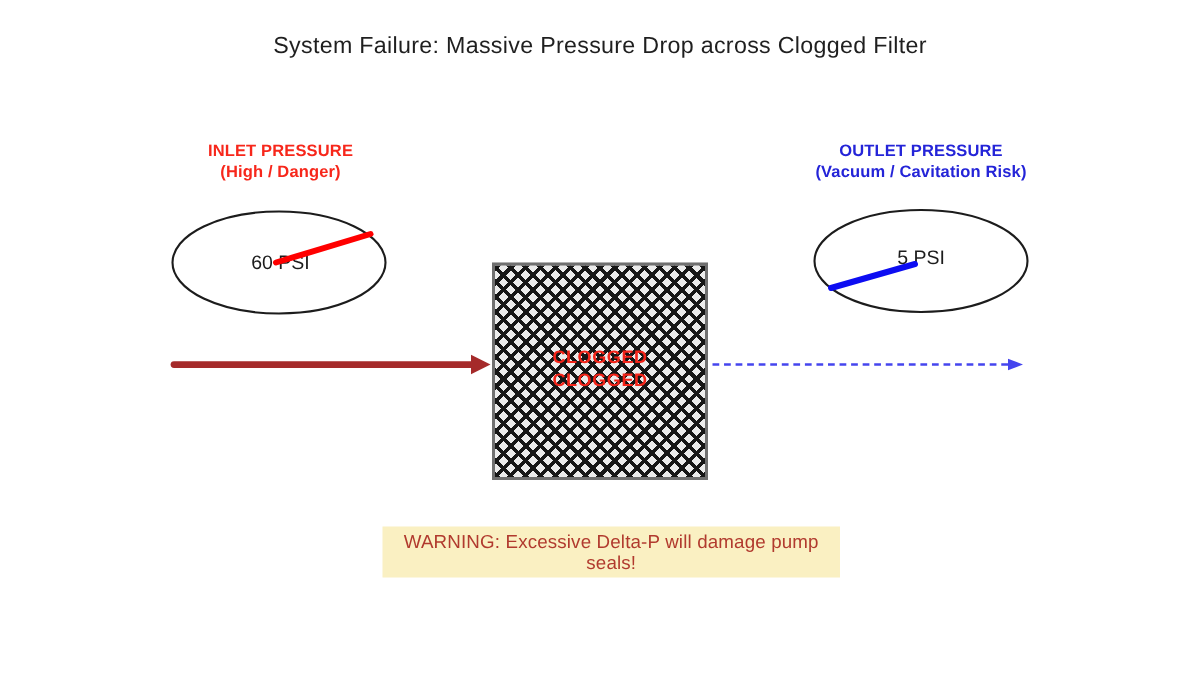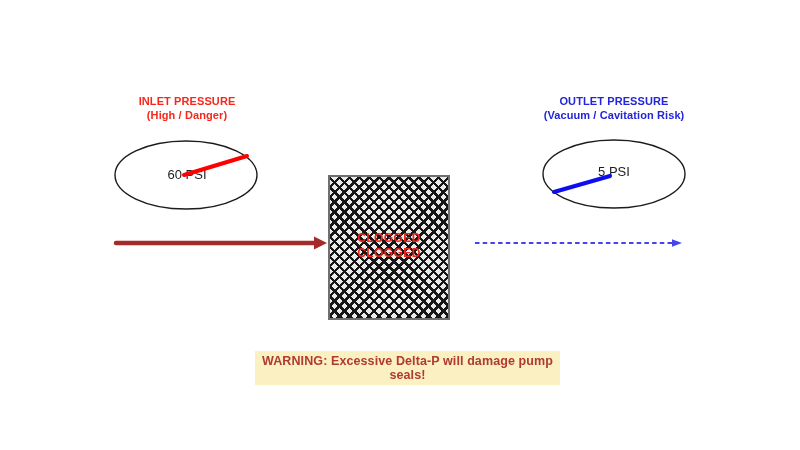--- a/index.html
+++ b/index.html
@@ -23,21 +23,21 @@
     letter-spacing:.1px;
   }
   .gauge-label.inlet{left:77px;top:95px;color:#f7271b;}
   .gauge-label.outlet{left:504px;top:95px;color:#2424d8;}
   .gauge-label span{display:block;}
   svg.diagram{
     position:absolute;left:0;top:0;
     pointer-events:none;
   }
   .filter-box{
-    position:absolute;left:328px;top:175px;width:122px;height:145px;
+    position:absolute;left:328px;top:175px;width:144px;height:145px;
     box-sizing:border-box;
     border:2px solid #6f6f6f;
     background:
       repeating-linear-gradient(45deg,#161616 0 2.4px,transparent 2.4px 7px),
       repeating-linear-gradient(-45deg,#161616 0 2.4px,transparent 2.4px 7px),
       #ebebeb;
     display:flex;align-items:center;justify-content:center;
   }
   .filter-text{
     text-align:center;
@@ -46,32 +46,33 @@
     margin-top:-4px;
   }
   .filter-text span{display:block;}
   .warning-box{
     position:absolute;left:255px;top:351px;width:305px;height:34px;
     background:#faf0c2;
     display:flex;align-items:center;justify-content:center;
     text-align:center;
   }
   .warning-text{
-    font-size:12.5px;font-weight:700;color:#b13a2e;letter-spacing:.1px;
+    font-size:12.5px;font-weight:400;color:#b13a2e;letter-spacing:.1px;
   }
   .gauge-value{
     font-family:"Liberation Sans", sans-serif;
     font-size:13px;fill:#1c1c1c;
   }
 </style>
 </head>
 <body>
 
 <div class="canvas">
 
+  <div class="title">System Failure: Massive Pressure Drop across Clogged Filter</div>
 
   <div class="gauge-label outlet">
     <span>OUTLET PRESSURE</span>
     <span>(Vacuum / Cavitation Risk)</span>
   </div>
 
   <div class="gauge-label inlet">
     <span>INLET PRESSURE</span>
     <span>(High / Danger)</span>
   </div>

